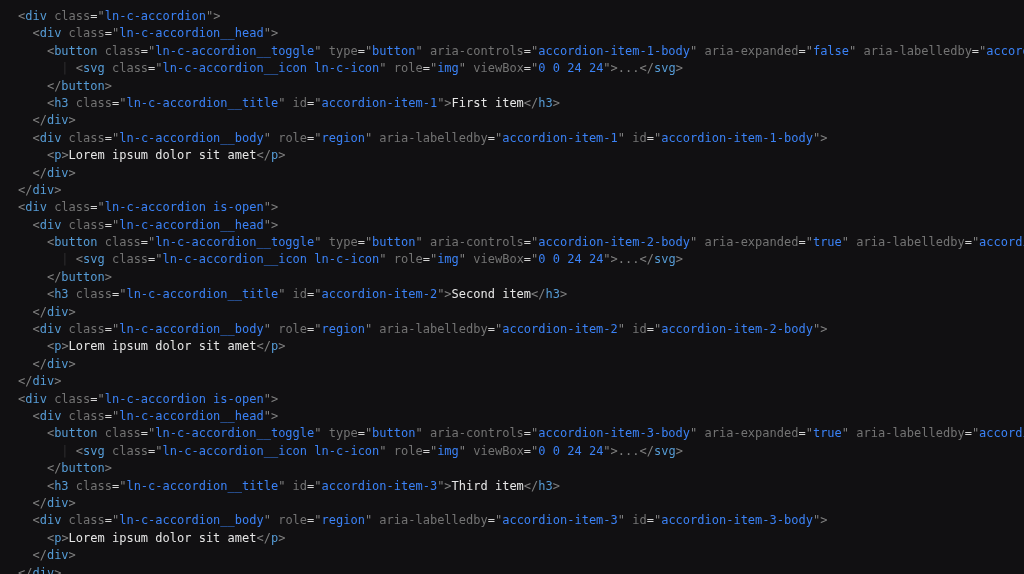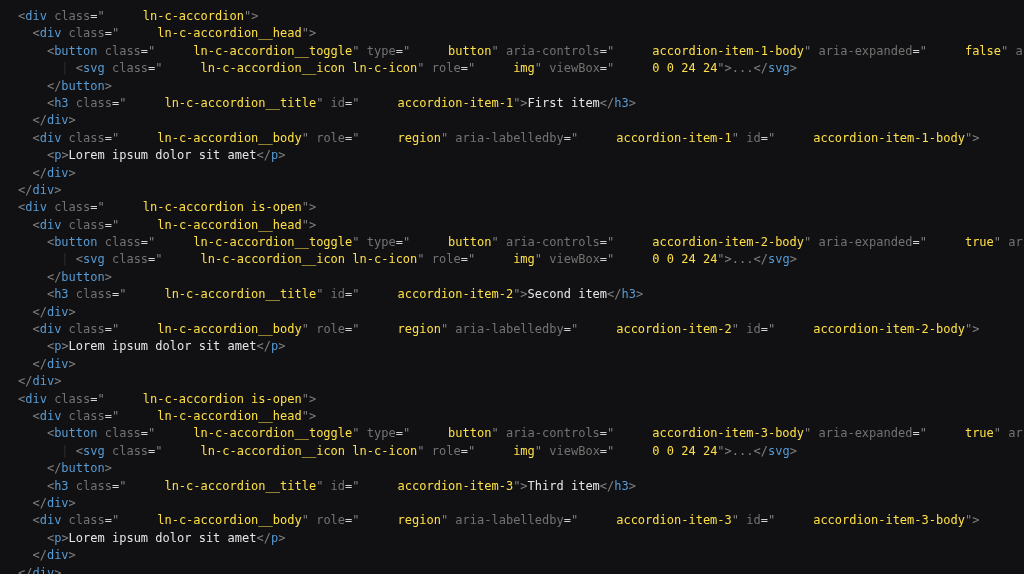--- a/index.html
+++ b/index.html
@@ -16,21 +16,21 @@
   }
   .line {
     white-space: pre;
     padding: 0 18px;
   }
   
   .p   { color: #808080; }   
   .tag { color: #569cd6; }   
   .at  { color: #737373; }   
   .eq  { color: #d4d4d4; }   
-  .s   { color: #fde047; margin-left: 38px; }   
+  .s   { color: #3b82f6; }   
   .d   { color: #808080; }   
   .txt { color: #e6e6e6; }   
 </style>
 </head>
 <body>
 
 <div id="code">
     <div class="line"><span class="p">&lt;</span><span class="tag">div</span><span class="at"> class</span><span class="eq">=</span><span class="p">"</span><span class="s">ln-c-accordion</span><span class="p">"</span><span class="p">&gt;</span></div>
     <div class="line">  <span class="p">&lt;</span><span class="tag">div</span><span class="at"> class</span><span class="eq">=</span><span class="p">"</span><span class="s">ln-c-accordion__head</span><span class="p">"</span><span class="p">&gt;</span></div>
     <div class="line">    <span class="p">&lt;</span><span class="tag">button</span><span class="at"> class</span><span class="eq">=</span><span class="p">"</span><span class="s">ln-c-accordion__toggle</span><span class="p">"</span><span class="at"> type</span><span class="eq">=</span><span class="p">"</span><span class="s">button</span><span class="p">"</span><span class="at"> aria-controls</span><span class="eq">=</span><span class="p">"</span><span class="s">accordion-item-1-body</span><span class="p">"</span><span class="at"> aria-expanded</span><span class="eq">=</span><span class="p">"</span><span class="s">false</span><span class="p">"</span><span class="at"> aria-labelledby</span><span class="eq">=</span><span class="p">"</span><span class="s">accordion-item-1</span></div>

